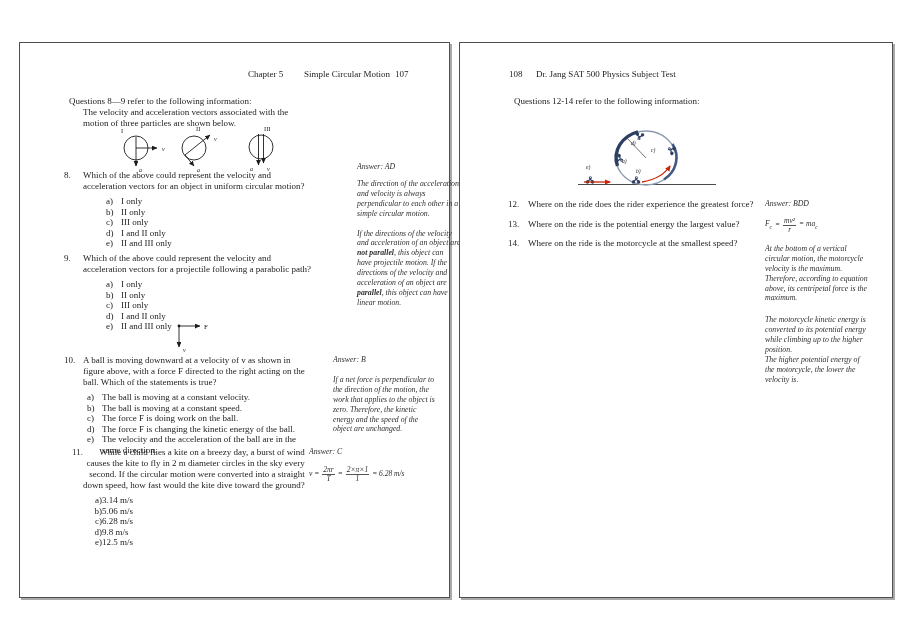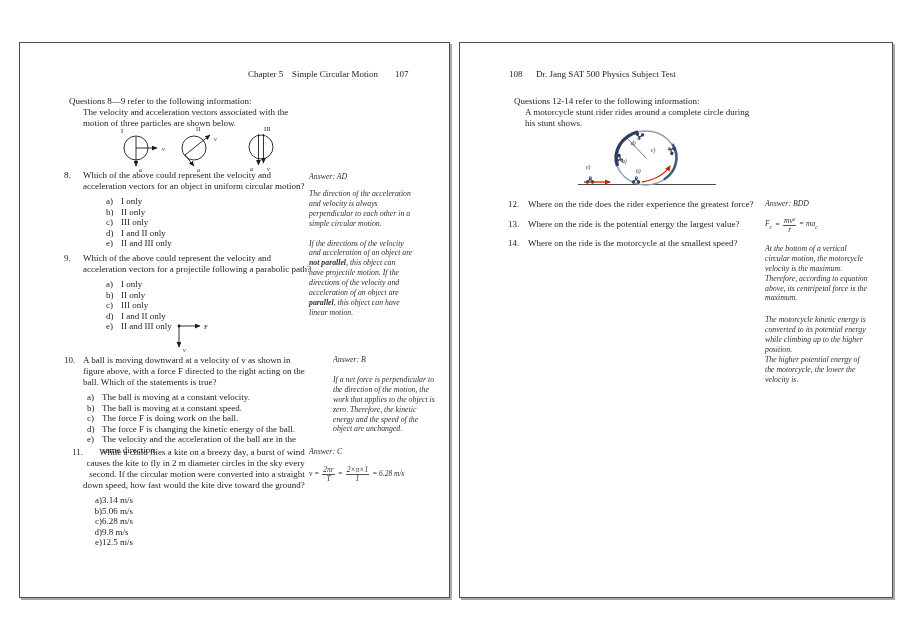--- a/index.html
+++ b/index.html
@@ -40,21 +40,21 @@
   sub{font-size:5.5px;}
   svg text{font-family:"Liberation Serif",serif;fill:#1c1c1c;}
 </style>
 </head>
 <body>
 
 <div class="page" id="left-page">
 
   <div class="abs t9" style="top:26px;left:0;width:100%;height:12px;">
     <span class="abs" style="left:228px;">Chapter 5</span>
-    <span class="abs" style="left:272px;">Simple Circular Motion</span>
+    <span class="abs" style="left:284px;">Simple Circular Motion</span>
     <span class="abs" style="left:375px;">107</span>
   </div>
 
   <div class="abs t9" style="top:53px;left:49px;width:320px;">
     <div>Questions 8—9 refer to the following information:</div>
     <div class="ml" style="margin-left:14px;">The velocity and acceleration vectors associated with the
 motion of three particles are shown below.</div>
   </div>
 
   <svg class="abs" style="top:81px;left:94px;" width="170" height="62" viewBox="0 0 170 62">
@@ -216,21 +216,21 @@
           <span class="ol">d)</span>
           <span class="ot">9.8 m/s</span>
         </div>
       <div class="opt">
           <span class="ol">e)</span>
           <span class="ot">12.5 m/s</span>
         </div>
     </div>
   </div>
 
-  <div class="ans ans-l" style="top:129px;">
+  <div class="ans ans-l" style="top:119px;margin-left:48px;">
     <div class="albl">Answer: AD</div>
     <p>The direction of the acceleration
 and velocity is always
 perpendicular to each other in a
 simple circular motion.</p>
     <p style="margin-top:10px;"><span>If the directions of the velocity
 and acceleration of an object are
 </span><span class="bi">not parallel</span><span>, this object can
 have projectile motion. If the
 directions of the velocity and
@@ -269,22 +269,20 @@
 
 <div class="page" id="right-page">
 
   <div class="abs t9" style="top:26px;left:0;width:100%;height:12px;">
     <span class="abs" style="left:49px;">108</span>
     <span class="abs" style="left:76px;">Dr. Jang SAT 500 Physics Subject Test</span>
   </div>
 
   <div class="abs t9" style="top:53px;left:54px;width:330px;">
     <div>Questions 12-14 refer to the following information:</div>
-    <div class="ml" style="margin-left:11px;">A motorcycle stunt rider rides around a complete circle during
-his stunt shows.</div>
   </div>
 
   <svg class="abs" style="top:83px;left:116px;" width="142" height="70" viewBox="0 0 142 70">
     <defs>
       <marker id="ahr" markerWidth="8" markerHeight="8" refX="5" refY="2.6" orient="auto" markerUnits="userSpaceOnUse">
         <path d="M0,0 L6,2.6 L0,5.2 z" fill="#cc2200"></path>
       </marker>
       <g id="rider">
         <circle cx="-2.6" cy="0" r="1.7" fill="#2e3f63"></circle>
         <circle cx="2.6" cy="0" r="1.7" fill="#2e3f63"></circle>

